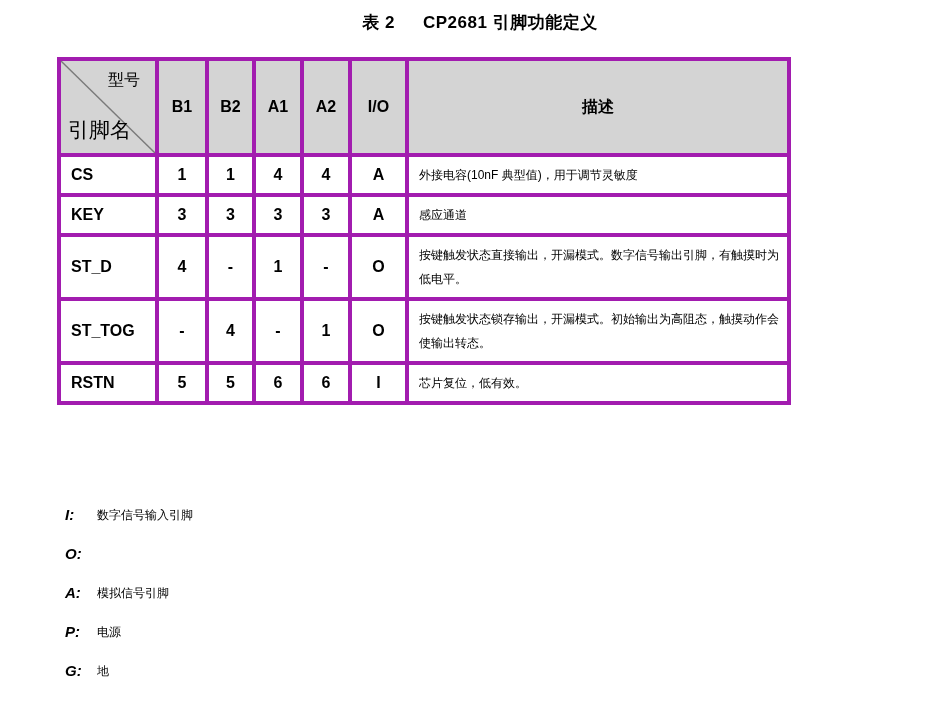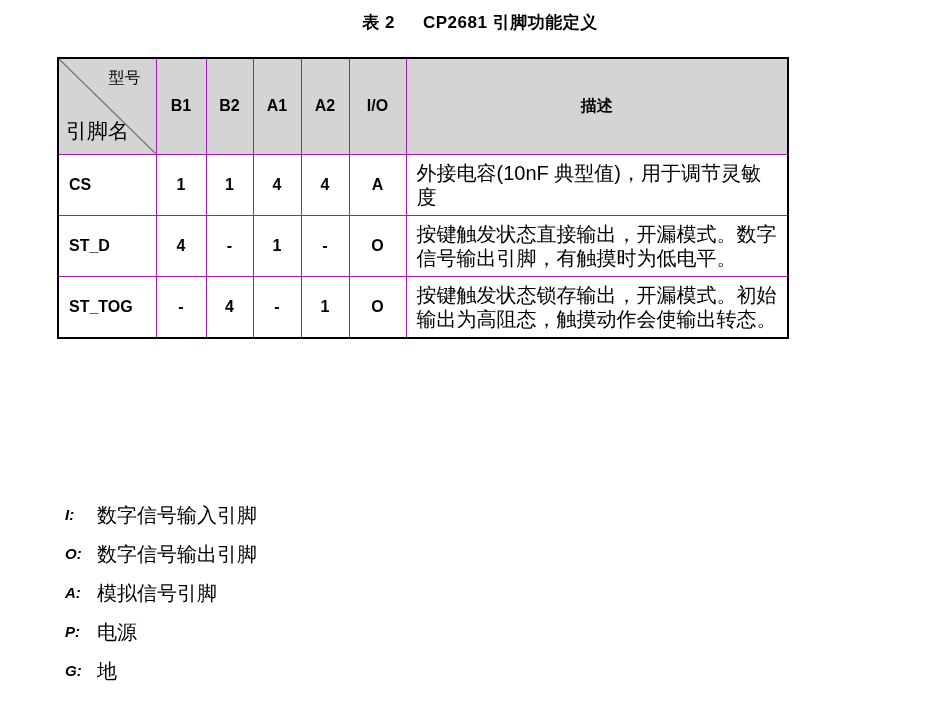--- a/index.html
+++ b/index.html
@@ -7,43 +7,43 @@
   body { position:relative; font-family:"Liberation Sans", sans-serif; overflow:hidden; }
 
   
   .caption { position:absolute; top:11px; left:15px; width:930px; text-align:center;
              font-size:17px; font-weight:bold; letter-spacing:0.5px; }
   .caption .label { margin-right:28px; }
 
   
   table.pin-table { position:absolute; left:57px; top:57px; border-collapse:collapse;
                     table-layout:fixed; width:730px; border:2px solid #000; }
-  .pin-table th, .pin-table td { border:1px solid #a21caf; }
+  .pin-table th, .pin-table td { border:4px solid #a21caf; }
   .pin-table thead th { background:#d4d4d4; height:96px; font-size:16px; font-weight:bold;
                         text-align:center; vertical-align:middle; }
   th.corner { position:relative; padding:0; font-weight:normal; }
   th.corner .diag { position:absolute; left:0; top:0; width:100%; height:100%; }
   th.corner .corner-top { position:absolute; top:9px; right:15px; font-size:16px; font-weight:normal; }
   th.corner .corner-bottom { position:absolute; bottom:9px; left:7px; font-size:21px; font-weight:normal; }
   th.desc-head { font-weight:normal; }
 
   td.pin  { font-size:16px; font-weight:bold; text-align:left; padding:5px 4px 5px 10px;
             vertical-align:middle; height:37px; }
   td.num  { font-size:16px; font-weight:bold; text-align:center; vertical-align:middle; }
-  td.desc { font-size:20px; text-align:left; padding:6px 8px 6px 10px; line-height:24px;
+  td.desc { font-size:12px; text-align:left; padding:6px 8px 6px 10px; line-height:24px;
             vertical-align:middle; font-family:"Liberation Sans", sans-serif; }
 
   
   .notes { position:absolute; left:57px; top:485px; width:760px; }
   .notes-heading { font-size:16px; font-weight:bold; font-style:italic; line-height:24px; }
   .note-row { margin-top:15px; line-height:24px; display:flex; }
   .note-row:first-of-type { margin-top:18px; }
   .note-key { display:inline-block; width:40px; padding-left:8px; font-size:15px;
               font-weight:bold; font-style:italic; }
-  .note-text { font-size:20px;text-align:right; }
+  .note-text { font-size:12px;text-align:right; }
 </style>
 </head>
 <body>
 
 <div class="caption">
   <span class="label">表 2</span><span>CP2681 引脚功能定义</span>
 </div>
 
 <table class="pin-table">
   <colgroup>
@@ -77,20 +77,29 @@
     <td class="pin">CS</td>
     <td class="num">1</td>
     <td class="num">1</td>
     <td class="num">4</td>
     <td class="num">4</td>
     <td class="num">A</td>
     <td class="desc">外接电容(10nF 典型值)，用于调节灵敏度</td>
   </tr>
 
 
+  <tr>
+    <td class="pin">KEY</td>
+    <td class="num">3</td>
+    <td class="num">3</td>
+    <td class="num">3</td>
+    <td class="num">3</td>
+    <td class="num">A</td>
+    <td class="desc">感应通道</td>
+  </tr>
 
   <tr>
     <td class="pin">ST_D</td>
     <td class="num">4</td>
     <td class="num">-</td>
     <td class="num">1</td>
     <td class="num">-</td>
     <td class="num">O</td>
     <td class="desc">按键触发状态直接输出，开漏模式。数字信号输出引脚，有触摸时为低电平。</td>
   </tr>
@@ -98,32 +107,40 @@
   <tr>
     <td class="pin">ST_TOG</td>
     <td class="num">-</td>
     <td class="num">4</td>
     <td class="num">-</td>
     <td class="num">1</td>
     <td class="num">O</td>
     <td class="desc">按键触发状态锁存输出，开漏模式。初始输出为高阻态，触摸动作会使输出转态。</td>
   </tr>
 
+  <tr>
+    <td class="pin">RSTN</td>
+    <td class="num">5</td>
+    <td class="num">5</td>
+    <td class="num">6</td>
+    <td class="num">6</td>
+    <td class="num">I</td>
+    <td class="desc">芯片复位，低有效。</td>
+  </tr>
 
 </tbody>
 </table>
 
 <div class="notes">
   <div class="note-row">
     <span class="note-key">I:</span>
     <span class="note-text">数字信号输入引脚</span>
   </div>
   <div class="note-row">
     <span class="note-key">O:</span>
-    <span class="note-text">数字信号输出引脚</span>
   </div>
   <div class="note-row">
     <span class="note-key">A:</span>
     <span class="note-text">模拟信号引脚</span>
   </div>
   <div class="note-row">
     <span class="note-key">P:</span>
     <span class="note-text">电源</span>
   </div>
   <div class="note-row">

